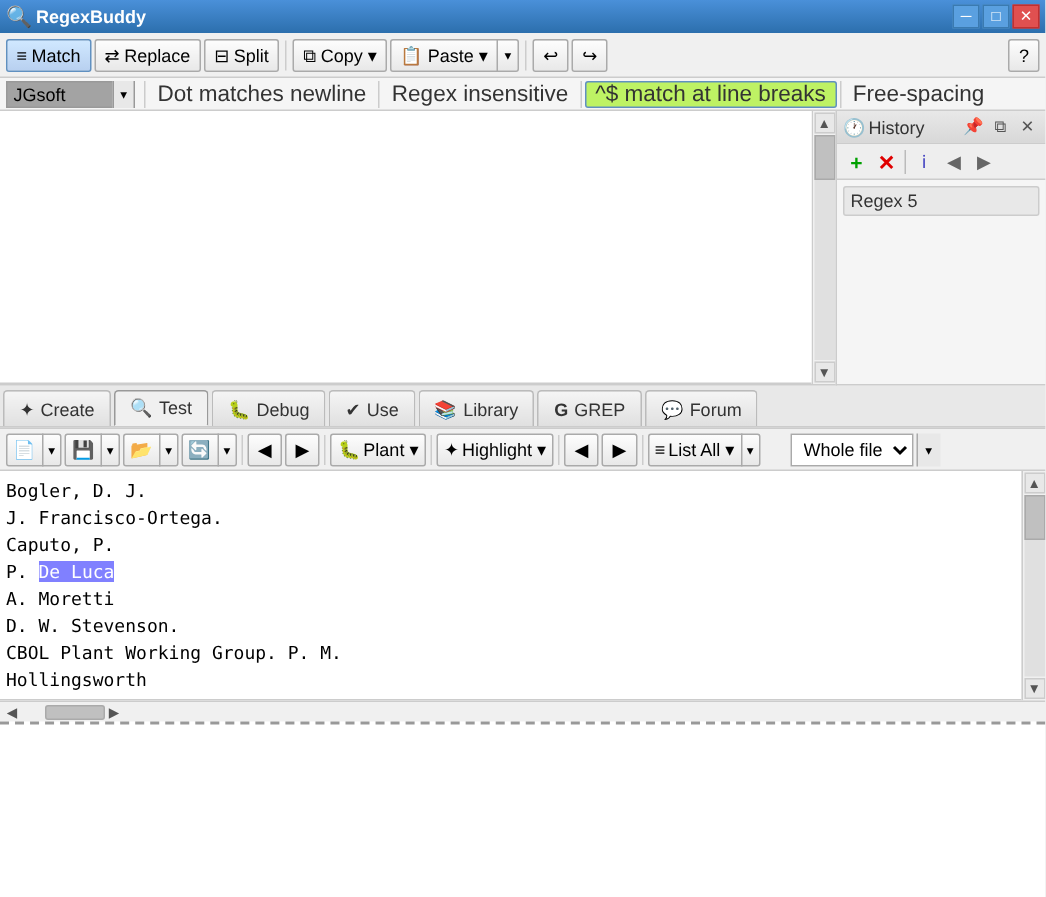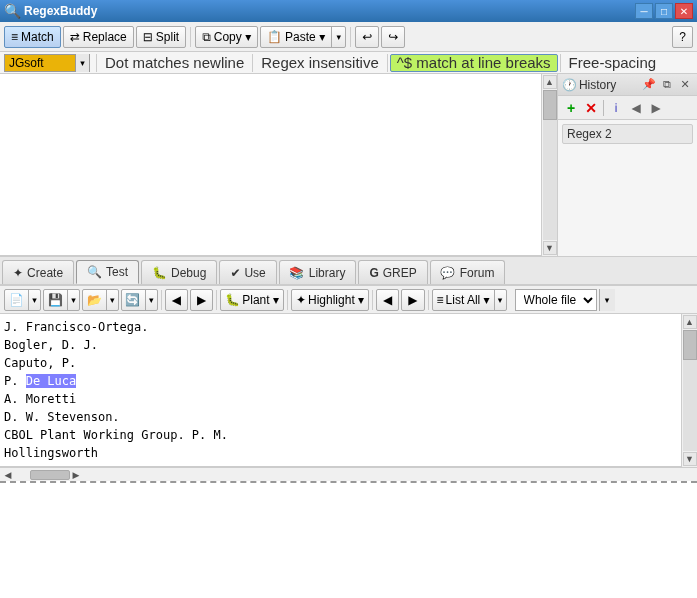--- a/index.html
+++ b/index.html
@@ -69,21 +69,21 @@
       border-bottom: 1px solid #ccc;
       display: flex;
       align-items: center;
       padding: 1px 4px;
       height: 22px;
       gap: 0;
     }
     .regex-combo {
       display: flex; align-items: center;
       border: 1px solid #999;
-      background: #eab308;
+      background: #a3a3a3;
       height: 18px;
       margin-right: 4px;
     }
     .regex-combo input {
       border: none; outline: none; background: transparent;
       font-size: 12px; padding: 0 4px; width: 70px; height: 16px;
     }
     .regex-combo-arrow {
       width: 14px; height: 18px; border-left: 1px solid #999;
       background: #e8e8e8; display: flex; align-items: center; justify-content: center;
@@ -207,21 +207,21 @@
       background: linear-gradient(to bottom, #fdfdfd, #e8e8e8);
       border: 1px solid #aaa;
       height: 22px; border-radius: 2px; cursor: pointer;
     }
     .act-btn-dd-main { padding: 2px 4px; font-size: 12px; display: flex; align-items: center; gap: 2px; }
     .act-btn-dd-arrow { width: 12px; height: 22px; border-left: 1px solid #aaa; display: flex; align-items: center; justify-content: center; font-size: 9px; }
     .act-sep { width: 1px; background: #ccc; height: 20px; margin: 0 1px; }
     .whole-file-combo {
       display: flex; align-items: center;
       border: 1px solid #aaa; background: white; height: 22px;
-      margin-left: 6px;
+      margin-left: 18px;
       justify-content: center;
     }
     .whole-file-combo select {
       border: none; outline: none; background: transparent;
       font-size: 12px; padding: 0 4px; height: 20px; width: 80px;
       cursor: pointer;
     }
     .whole-file-arrow {
       width: 16px; height: 22px; border-left: 1px solid #aaa;
       background: #e8e8e8; display: flex; align-items: center; justify-content: center;
@@ -391,21 +391,21 @@
     </div>
     <div class="history-toolbar">
       <div class="hist-tool-btn add">+</div>
       <div class="hist-tool-btn del">✕</div>
       <div class="hist-sep"></div>
       <div class="hist-tool-btn info">ℹ</div>
       <div class="hist-tool-btn nav">◀</div>
       <div class="hist-tool-btn nav">▶</div>
     </div>
     <div class="history-list">
-      <div class="history-item">Regex 2</div>
+      <div class="history-item">Regex 5</div>
     </div>
   </div>
 </div>
 
 <div class="tab-bar">
   <div class="tab">
     <span>✦</span>
     <span>Create</span>
   </div>
   <div class="tab active">
@@ -502,22 +502,22 @@
         <option>Whole file</option>
       </select>
     </div>
     <div class="whole-file-arrow">▾</div>
   </div>
 
   <div style="display:flex; flex:1; flex-direction:column; overflow:hidden;">
 
     <div style="display:flex; flex:1; overflow:hidden;">
       <div class="test-list" id="test-list" style="flex:1;">
+          <div class="line">Bogler, D. J.</div>
           <div class="line">J. Francisco-Ortega.</div>
-          <div class="line">Bogler, D. J.</div>
           <div class="line">Caputo, P.</div>
           <div class="line">P. <span class="highlight-select">De Luca</span></div>
           <div class="line">A. Moretti</div>
           <div class="line">D. W. Stevenson.</div>
           <div class="line">CBOL Plant Working Group. P. M.</div>
           <div class="line">Hollingsworth</div>
         </div>
       <div class="vscroll">
         <div class="vscroll-arrow">▲</div>
         <div class="vscroll-track">

